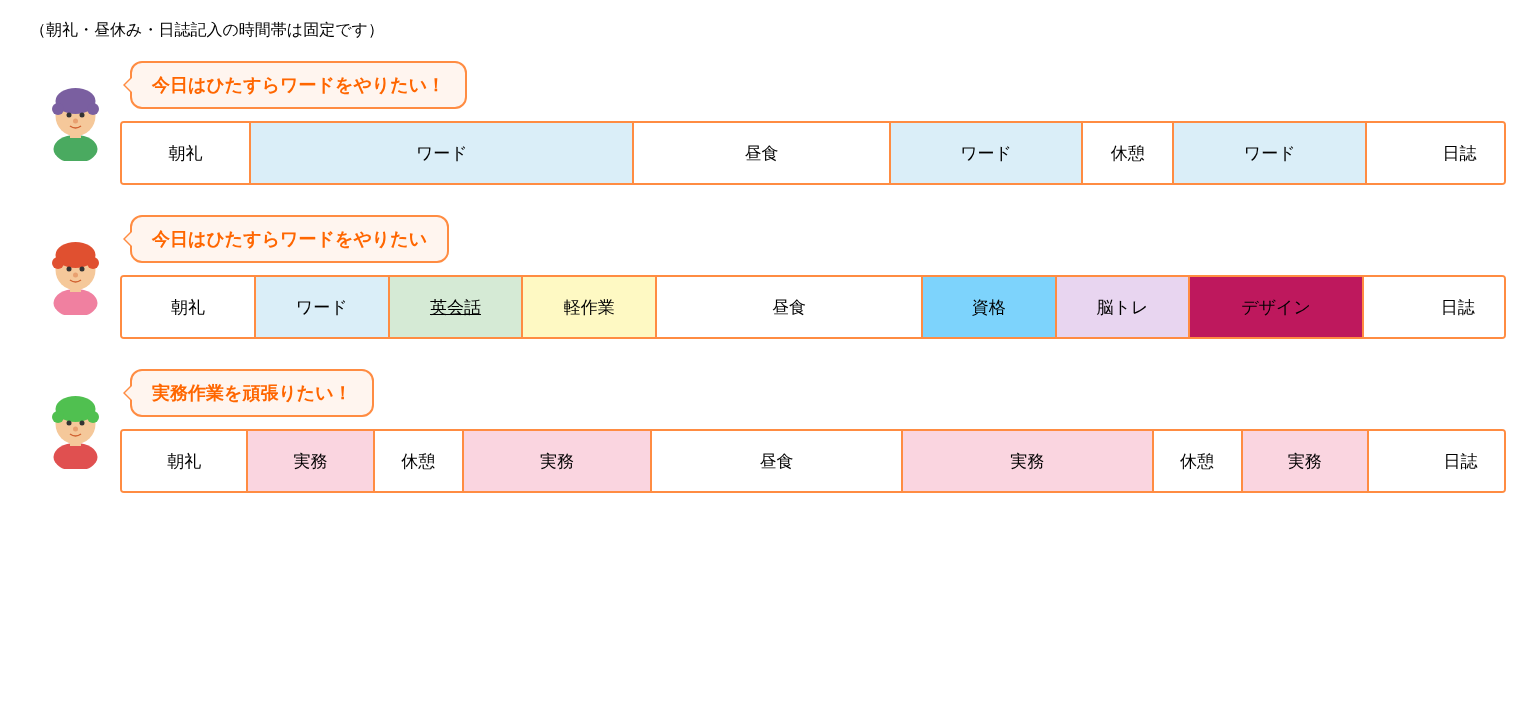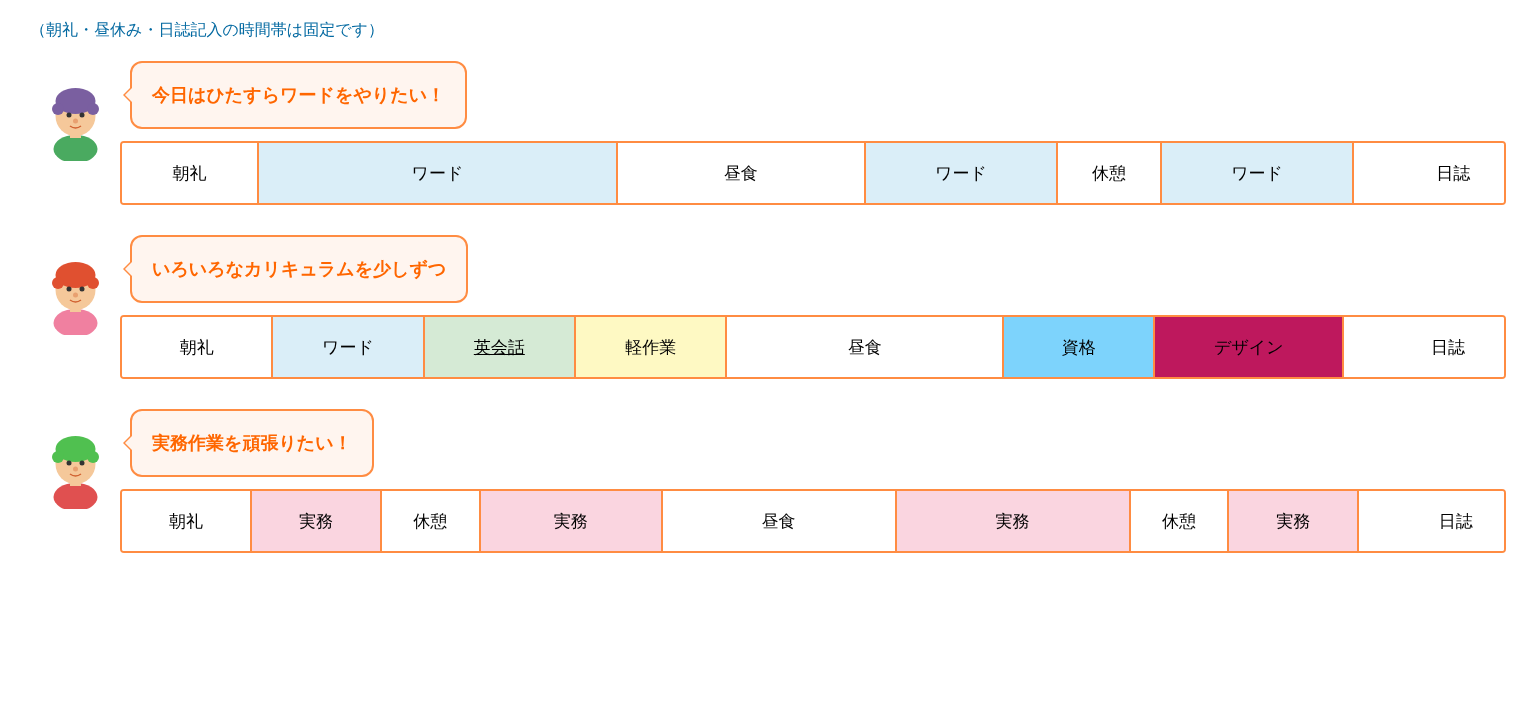--- a/index.html
+++ b/index.html
@@ -5,21 +5,21 @@
     * { box-sizing: border-box; margin: 0; padding: 0; }
     body {
       font-family: 'Hiragino Kaku Gothic ProN', 'Meiryo', sans-serif;
       background: #fff;
       padding: 20px 30px;
       width: 1536px;
       min-height: 704px;
     }
 
     .header-note {
-      color: #0369a1;
+      color: #000000;
       font-size: 16px;
       margin-bottom: 20px;
     }
 
     .person-row {
       display: flex;
       align-items: flex-start;
       margin-bottom: 30px;
     }
 
@@ -34,21 +34,21 @@
     .content-area {
       flex: 1;
     }
 
     
     .speech-bubble {
       position: relative;
       background: #fff5ef;
       border: 2px solid #ff8c42;
       border-radius: 12px;
-      padding: 20px 20px;
+      padding: 10px 20px;
       margin-bottom: 12px;
       margin-left: 10px;
       display: inline-block;
     }
     .speech-bubble::before {
       content: '';
       position: absolute;
       left: -18px;
       top: 50%;
       transform: translateY(-50%);
@@ -78,21 +78,21 @@
       overflow: hidden;
       width: 100%;
     }
 
     .cell {
       border-right: 2px solid #ff8c42;
       display: flex;
       align-items: center;
       justify-content: center;
       font-size: 17px;
-      padding: 10px 12px;
+      padding: 10px 0;
       min-height: 60px;
     }
     .cell:last-child {
       border-right: none;
       margin-left: 48px;
     }
 
     
     .avatar-svg {
       width: 75px;
@@ -152,27 +152,28 @@
     <circle cx="55" cy="38" r="6" fill="#e05030"></circle>
 
     <circle cx="31" cy="44" r="2.5" fill="#333"></circle>
     <circle cx="44" cy="44" r="2.5" fill="#333"></circle>
 
     <circle cx="37.5" cy="50" r="2.5" fill="#e8a070"></circle>
 
     <path d="M32 55 Q37.5 59 43 55" stroke="#d06030" stroke-width="1.5" fill="none"></path>
   </svg>
       </div>
-      <div class="content-area"><div class="speech-bubble"><span class="speech-bubble-text">いろいろなカリキュラムを少しずつ</span></div><div class="schedule-bar">
+      <div class="content-area"><div class="speech-bubble"><span class="speech-bubble-text">今日はひたすらワードをやりたい</span></div><div class="schedule-bar">
           <div class="cell" style="flex: 1 1 0%; background: rgb(255, 255, 255);">朝礼</div>
           <div class="cell" style="flex: 1 1 0%; background: rgb(218, 238, 248);">ワード</div>
           <div class="cell" style="flex: 1 1 0%; background: rgb(213, 234, 213); text-decoration: underline;">英会話</div>
           <div class="cell" style="flex: 1 1 0%; background: #fef9c3;">軽作業</div>
           <div class="cell" style="flex: 2 1 0%; background: rgb(255, 255, 255);">昼食</div>
           <div class="cell" style="flex: 1 1 0%; background: #7dd3fc;">資格</div>
+          <div class="cell" style="flex: 1 1 0%; background: rgb(232, 213, 240);">脳トレ</div>
           <div class="cell" style="flex: 1.3 1 0%; background: #be185d;">デザイン</div>
           <div class="cell" style="flex: 0.7 1 0%; background: rgb(255, 255, 255);">日誌</div>
         </div></div>
     </div>
     <div class="person-row">
       <div class="avatar-area">
         <svg viewBox="0 0 75 90" class="avatar-svg" xmlns="http://www.w3.org/2000/svg">
 
     <ellipse cx="37.5" cy="78" rx="22" ry="14" fill="#e05050"></ellipse>
 

